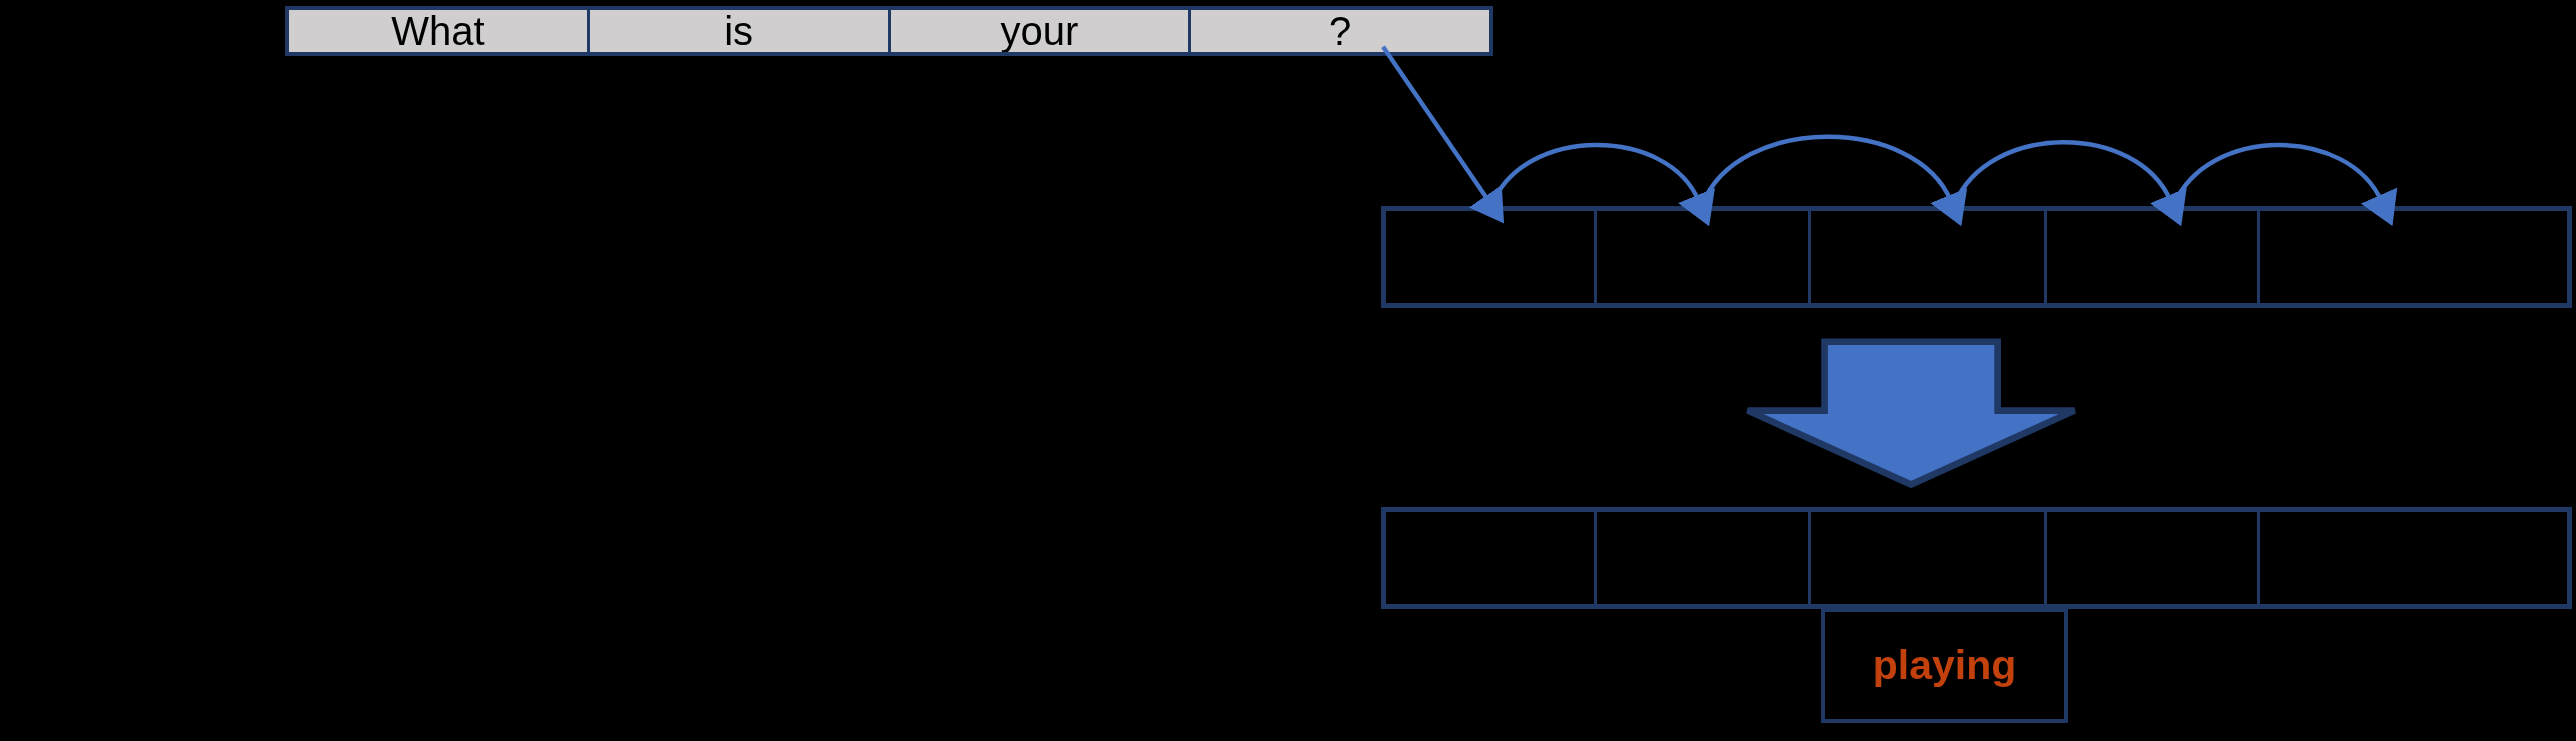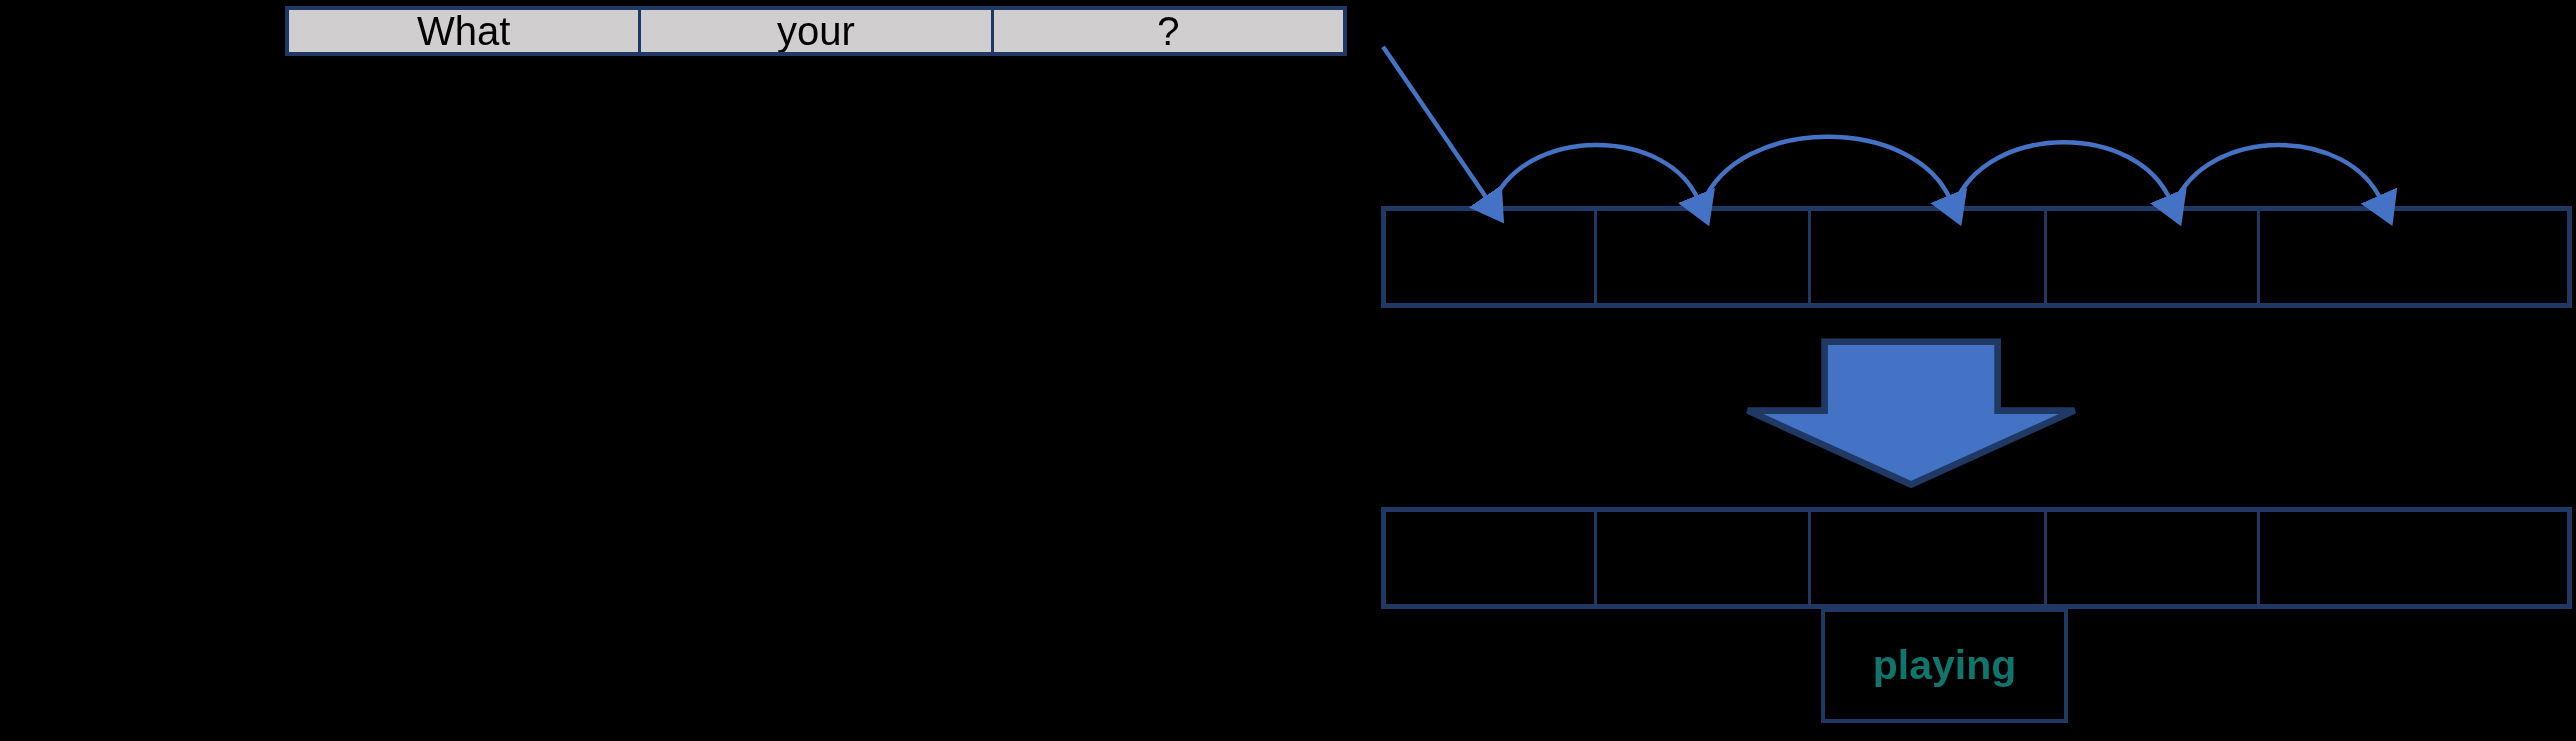--- a/index.html
+++ b/index.html
@@ -33,21 +33,21 @@
     text-align: center;
     font-weight: 400;
     line-height: 1;
     overflow: hidden;
   }
 
   
   #source-table {
     left: 285px;
     top: 6px;
-    width: 1062px;
+    width: 1208px;
     height: 50px;
     border: 4.4px solid #1F3864;
     background: #1F3864;
   }
   #source-table .cell {
     background: #D0CECE;
     color: #000000;
     font-size: 40px;
     border-right: 3.7px solid #1F3864;
   }
@@ -84,21 +84,21 @@
     left: 1821px;
     top: 608px;
     width: 247px;
     height: 115px;
     box-sizing: border-box;
     border: 4.4px solid #1F3864;
     background: #000000;
     display: flex;
     align-items: center;
     justify-content: center;
-    color: #0f766e;
+    color: #c2410c;
     font-size: 41px;
     font-weight: 700;
   }
 
   
   .overlay {
     position: absolute;
     left: 0;
     top: 0;
     width: 2576px;
@@ -107,20 +107,23 @@
   }
 </style>
 </head>
 <body>
 
 <div id="stage">
 
   <div class="grid" id="source-table">
     <div class="cell" style="flex:1 1 0;">
       <span>What</span>
+    </div>
+    <div class="cell" style="flex:1 1 0;">
+      <span>is</span>
     </div>
     <div class="cell" style="flex:1 1 0;">
       <span>your</span>
     </div>
     <div class="cell" style="flex:1 1 0;">
       <span>?</span>
     </div>
   </div>
 
   <div class="grid" id="encoder-table">

